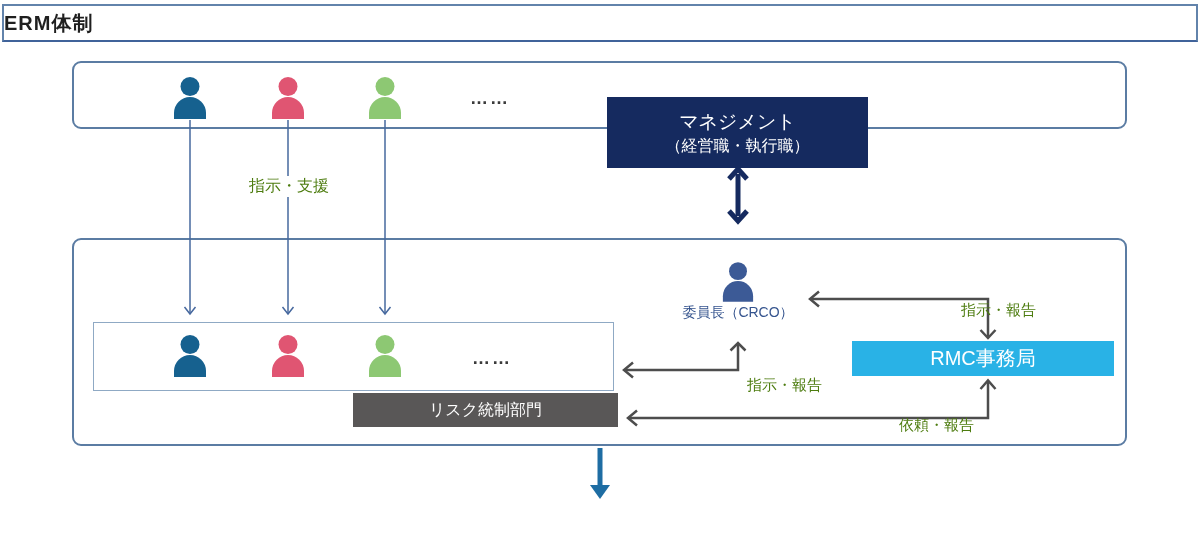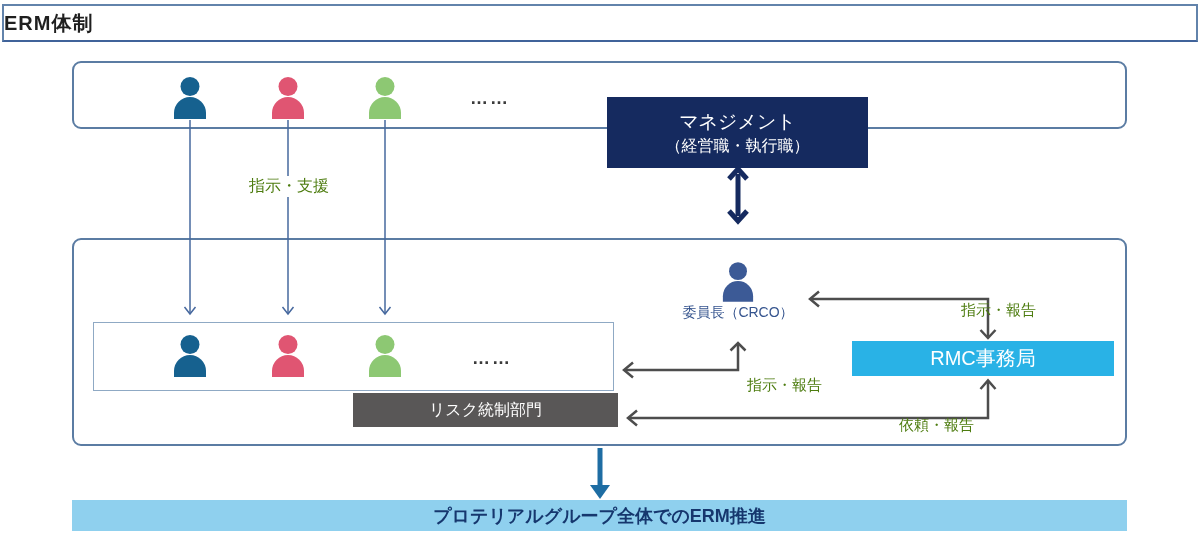--- a/index.html
+++ b/index.html
@@ -146,17 +146,14 @@
 
   <div class="abs fillbox rmc-office-box">
     <span>RMC事務局</span>
   </div>
 
   <div class="abs lbl lbl-shiji-shien">指示・支援</div>
   <div class="abs lbl lbl-a">指示・報告</div>
   <div class="abs lbl lbl-b">指示・報告</div>
   <div class="abs lbl lbl-c">依頼・報告</div>
 
-  <div class="abs fillbox bottom-bar">
-    <span>プロテリアルグループ全体でのERM推進</span>
-  </div>
 
 </div>
 
 </body></html>

